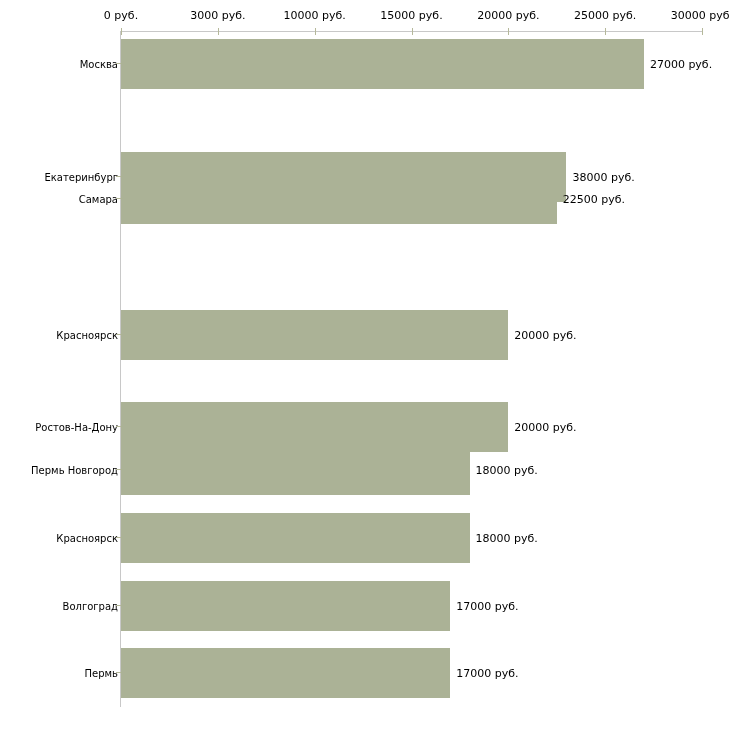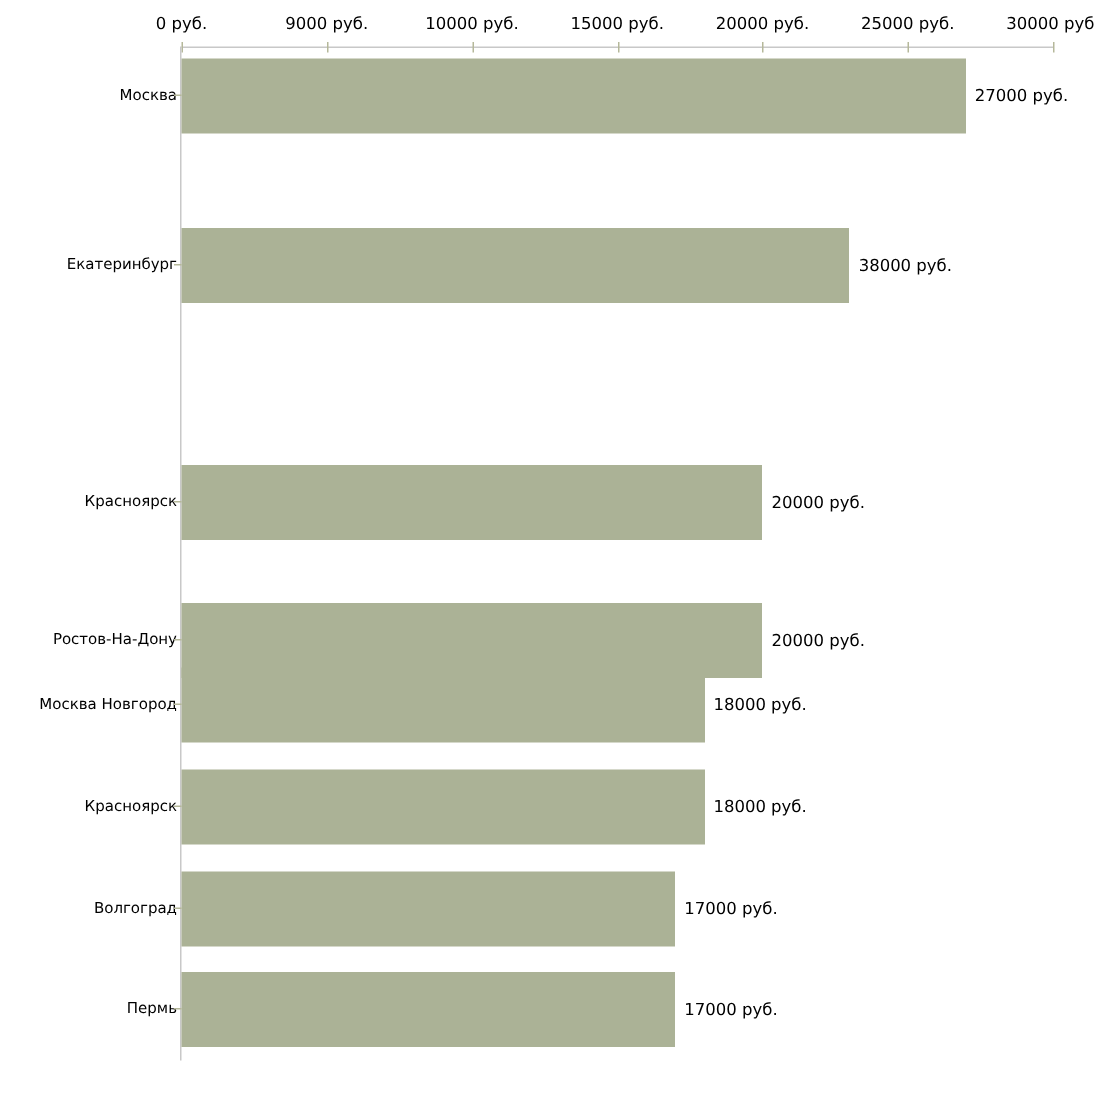--- a/index.html
+++ b/index.html
@@ -118,21 +118,21 @@
 </style>
 </head>
 <body>
 
 <div id="chart-root">
 
   <div id="top-axis">
     <div id="x-axis-line"></div>
     <div id="x-tick-labels">
         <div class="x-tick-label" style="left: 121px;">0 руб.</div>
-        <div class="x-tick-label" style="left: 217.833px;">9000 руб.</div>
+        <div class="x-tick-label" style="left: 217.833px;">3000 руб.</div>
         <div class="x-tick-label" style="left: 314.667px;">10000 руб.</div>
         <div class="x-tick-label" style="left: 411.5px;">15000 руб.</div>
         <div class="x-tick-label" style="left: 508.333px;">20000 руб.</div>
         <div class="x-tick-label" style="left: 605.167px;">25000 руб.</div>
         <div class="x-tick-label" style="left: 702px;">30000 руб.</div>
       </div>
   <div class="x-tick-mark" style="left: 121px;"></div>
       <div class="x-tick-mark" style="left: 218px;"></div>
       <div class="x-tick-mark" style="left: 315px;"></div>
       <div class="x-tick-mark" style="left: 412px;"></div>
@@ -149,34 +149,40 @@
         <div class="y-tick-mark"></div>
         <div class="bar" style="width: 522.9px; background: rgb(171, 178, 150);"></div>
         <div class="bar-value" style="left: 649.9px;">27000 руб.</div>
       </div>
       <div class="bar-row" style="top: 106.7px; margin-top: 45px;">
         <div class="cat-label">Екатеринбург</div>
         <div class="y-tick-mark"></div>
         <div class="bar" style="width: 445.433px; background: rgb(171, 178, 150);"></div>
         <div class="bar-value" style="left: 572.433px;">38000 руб.</div>
       </div>
+      <div class="bar-row" style="top: 174.4px;">
+        <div class="cat-label">Самара</div>
+        <div class="y-tick-mark"></div>
+        <div class="bar" style="width: 435.75px; background: rgb(171, 178, 150);"></div>
+        <div class="bar-value" style="left: 562.75px;">22500 руб.</div>
+      </div>
       <div class="bar-row" style="top: 309.8px;">
         <div class="cat-label">Красноярск</div>
         <div class="y-tick-mark"></div>
         <div class="bar" style="width: 387.333px; background: rgb(171, 178, 150);"></div>
         <div class="bar-value" style="left: 514.333px;">20000 руб.</div>
       </div>
       <div class="bar-row" style="top: 377.5px; margin-top: 24px;">
         <div class="cat-label">Ростов-На-Дону</div>
         <div class="y-tick-mark"></div>
         <div class="bar" style="width: 387.333px; background: rgb(171, 178, 150);"></div>
         <div class="bar-value" style="left: 514.333px;">20000 руб.</div>
       </div>
       <div class="bar-row" style="top: 445.2px;">
-        <div class="cat-label">Москва Новгород</div>
+        <div class="cat-label">Пермь Новгород</div>
         <div class="y-tick-mark"></div>
         <div class="bar" style="width: 348.6px; background: rgb(171, 178, 150);"></div>
         <div class="bar-value" style="left: 475.6px;">18000 руб.</div>
       </div>
       <div class="bar-row" style="top: 512.9px;">
         <div class="cat-label">Красноярск</div>
         <div class="y-tick-mark"></div>
         <div class="bar" style="width: 348.6px; background: rgb(171, 178, 150);"></div>
         <div class="bar-value" style="left: 475.6px;">18000 руб.</div>
       </div>

